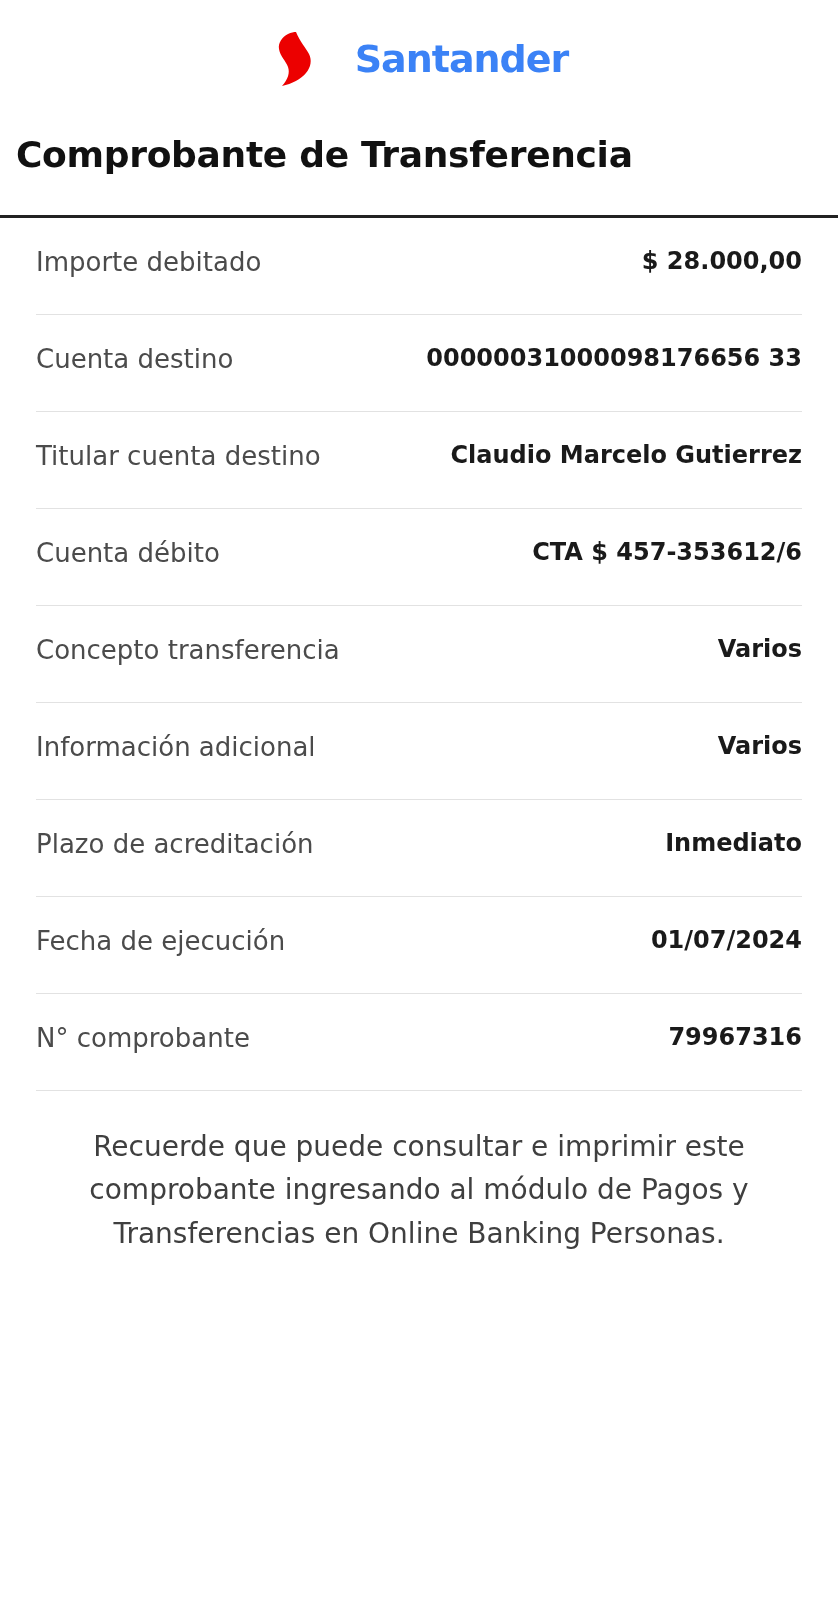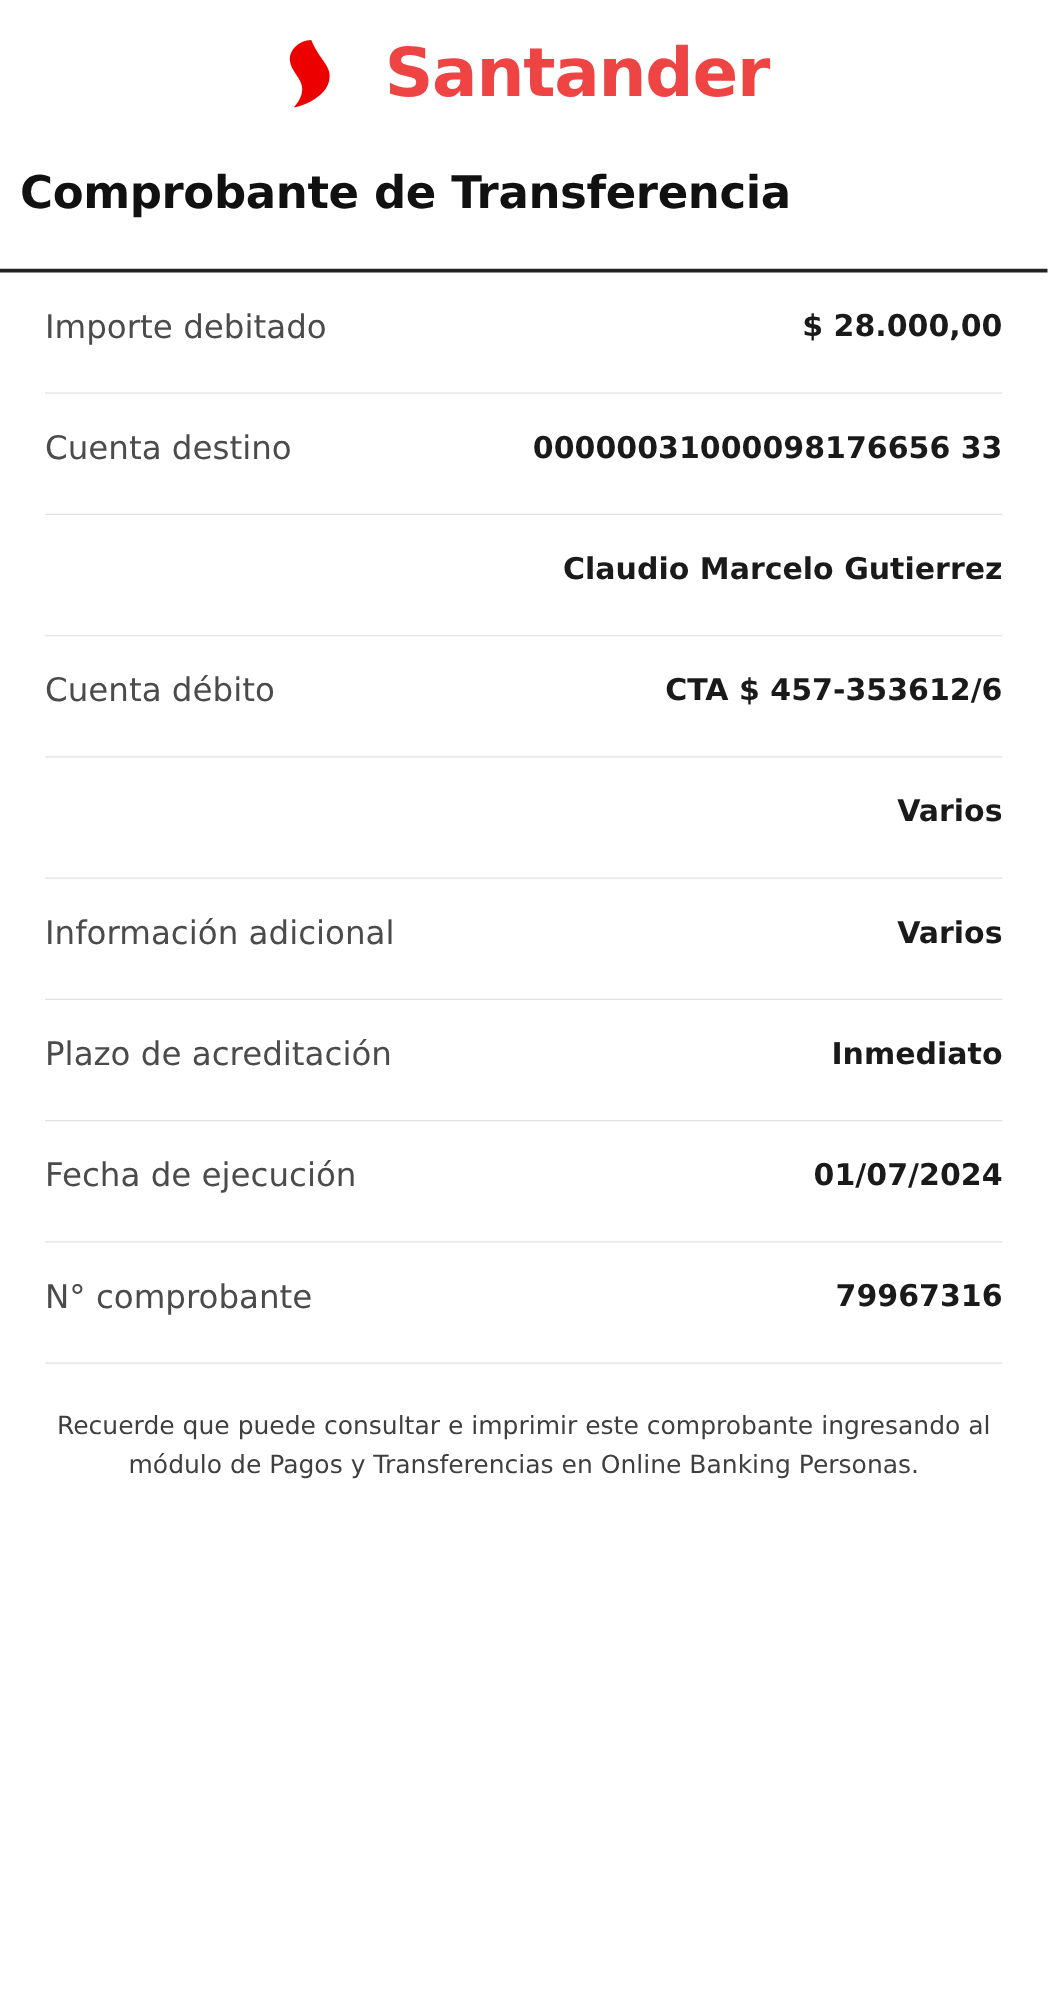--- a/index.html
+++ b/index.html
@@ -35,23 +35,23 @@
     gap: 8px;
   }
   .logo-flame {
     width: 52px;
     height: 58px;
     position: relative;
     display: block;
   }
   .logo-text {
     font-family: "DejaVu Sans", sans-serif;
-    font-size: 54px;
+    font-size: 38px;
     font-weight: bold;
-    color: #ef4444;
+    color: #3b82f6;
     letter-spacing: -1px;
     line-height: 1;
     margin-left: 25px;
   }
 
   
   .title {
     font-size: 36px;
     font-weight: bold;
     color: #111111;
@@ -94,21 +94,21 @@
     font-weight: bold;
     text-align: right;
     line-height: 1.45;
     flex: 1 1 auto;
     word-break: break-word;
   }
 
   
   .note {
     padding: 34px 44px 0 44px;
-    font-size: 20px;
+    font-size: 28px;
     color: #3f3f3f;
     text-align: center;
     line-height: 1.55;
   }
 </style>
 </head>
 <body>
 
 <div class="page">
 
@@ -133,29 +133,31 @@
       <div class="row-label">Importe debitado</div>
       <div class="row-value">$ 28.000,00</div>
     </div>
 
     <div class="row">
       <div class="row-label">Cuenta destino</div>
       <div class="row-value">00000031000098176656 33</div>
     </div>
 
     <div class="row">
+      <div class="row-label">Titular cuenta destino</div>
       <div class="row-value">Claudio Marcelo Gutierrez</div>
     </div>
 
     <div class="row">
       <div class="row-label">Cuenta débito</div>
       <div class="row-value">CTA $ 457-353612/6</div>
     </div>
 
     <div class="row">
+      <div class="row-label">Concepto transferencia</div>
       <div class="row-value">Varios</div>
     </div>
 
     <div class="row">
       <div class="row-label">Información adicional</div>
       <div class="row-value">Varios</div>
     </div>
 
     <div class="row">
       <div class="row-label">Plazo de acreditación</div>

